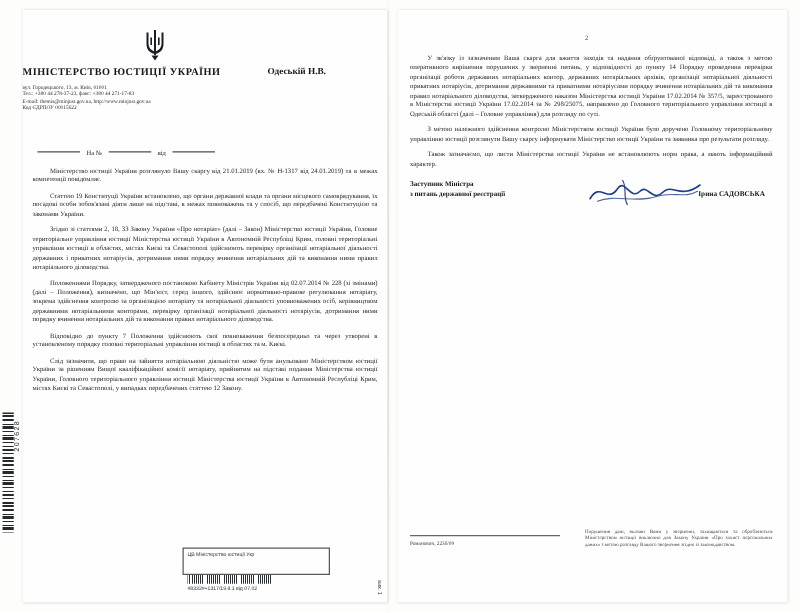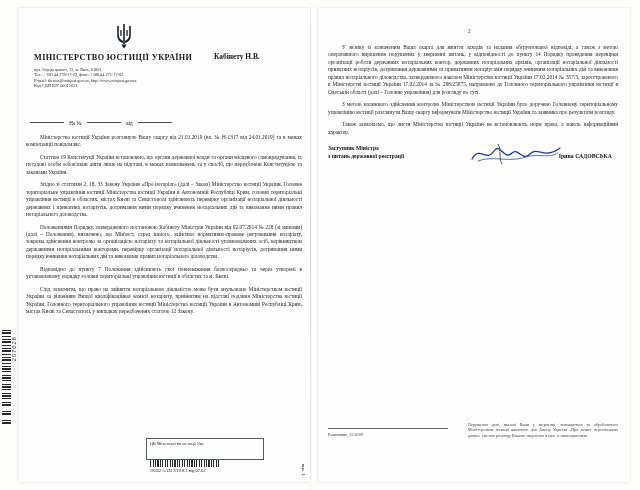--- a/index.html
+++ b/index.html
@@ -43,21 +43,21 @@
   }
   .emblem {
     position: absolute;
     left: 96px;
     top: 14px;
     width: 20px;
     height: 28px;
   }
   .letterhead {
     position: absolute;
-    left: 16px;
+    left: 0;
     top: 44px;
     width: 180px;
   }
   .lh-title {
     font-size: 8.2px;
     font-weight: bold;
     letter-spacing: 0.4px;
     line-height: 11px;
     color: #15181c;
   }
@@ -279,21 +279,21 @@
 
     <div class="letterhead">
       <div class="lh-title">МІНІСТЕРСТВО ЮСТИЦІЇ
 УКРАЇНИ</div>
       <div class="lh-lines" style="white-space:pre-line">вул. Городецького, 13, м. Київ, 01001
 Тел.: +380 44 278-37-23, факс: +380 44 271-17-83
 E-mail: themis@minjust.gov.ua, http://www.minjust.gov.ua
 Код ЄДРПОУ 00015622</div>
     </div>
 
-    <div class="addressee">Кабінету Н.В.</div>
+    <div class="addressee">Одеській Н.В.</div>
 
     <div class="refline">
       <span class="rule"></span>
       <span>На №</span>
       <span class="rule"></span>
       <span>від</span>
       <span class="rule"></span>
     </div>
 
     <div class="body-left">

